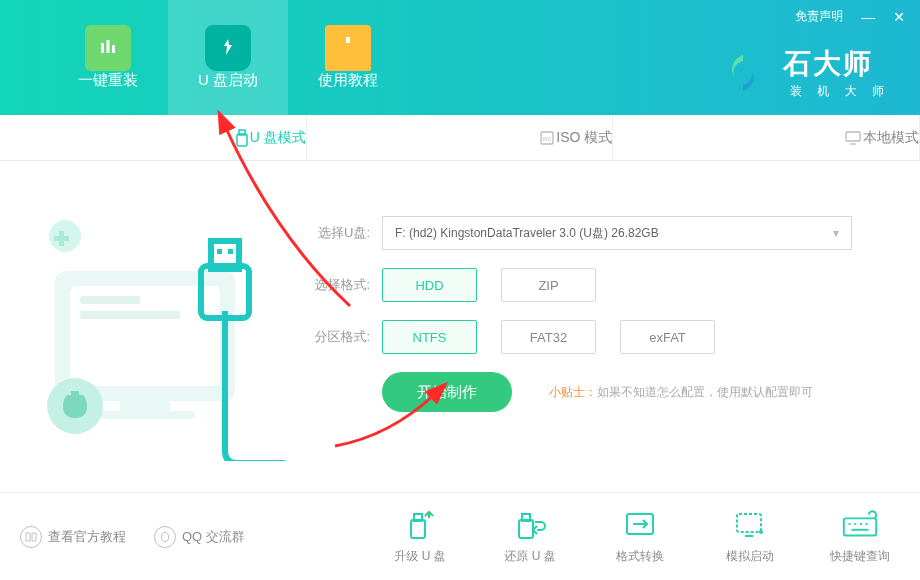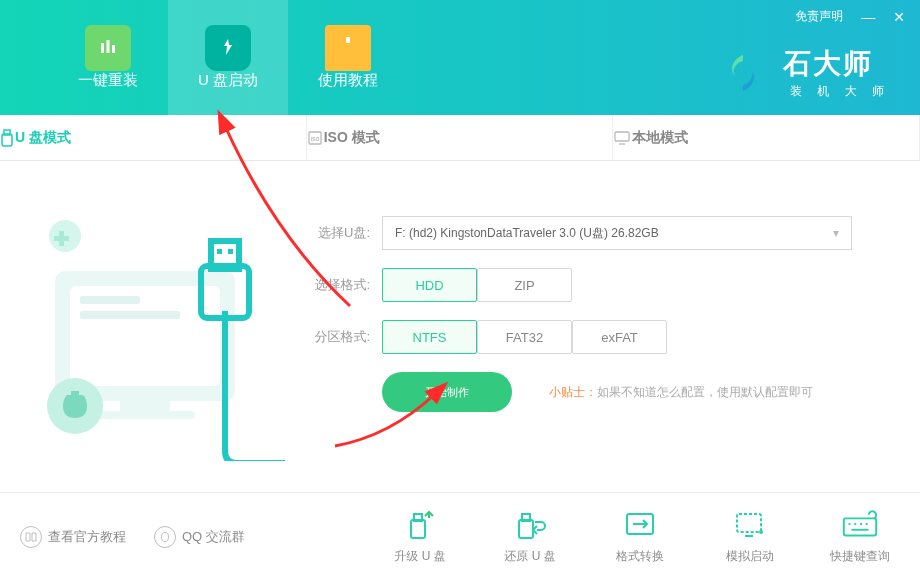--- a/index.html
+++ b/index.html
@@ -11,32 +11,32 @@
   .header-tab.active { background: rgba(255,255,255,0.18); }
   .header-tab .icon-box { width: 46px; height: 46px; border-radius: 6px; display: flex; align-items: center; justify-content: center; }
   .header-tab-label { font-size: 15px; }
   .titlebar { position: absolute; right: 15px; top: 8px; display: flex; align-items: center; gap: 18px; color: #fff; font-size: 12px; }
   .titlebar .ctl { cursor: pointer; font-size: 14px; }
   .brand { position: absolute; right: 30px; top: 45px; display: flex; align-items: center; gap: 18px; }
   .brand-text { color: #fff; }
   .brand-title { font-size: 28px; font-weight: bold; letter-spacing: 2px; }
   .brand-sub { font-size: 12px; letter-spacing: 6px; margin-left: 7px; }
   .mode-tabs { display: flex; border-bottom: 1px solid #e9e9e9; height: 46px; }
-  .mode-tab { flex: 1; display: flex; align-items: center; justify-content: flex-start; gap: 1px; font-size: 14px; color: #888; border-right: 1px solid #eee; cursor: pointer; font-weight: bold; }
+  .mode-tab { flex: 1; display: flex; align-items: center; justify-content: flex-end; gap: 1px; font-size: 14px; color: #888; border-right: 1px solid #eee; cursor: pointer; }
   .mode-tab.active { color: #1bcfb6; }
   .main { position: relative; height: 330px; }
   .illustration { position: absolute; left: 25px; top: 50px; width: 260px; height: 240px; }
   .form { position: absolute; left: 310px; top: 55px; }
   .form-row { display: flex; align-items: center; margin-bottom: 18px; gap: 12px; }
   .form-label { width: 60px; color: #9a9a9a; font-size: 13px; text-align: right; }
   .select { width: 470px; height: 34px; border: 1px solid #d8d8d8; padding: 0 12px; font-size: 12px; color: #666; display: flex; align-items: center; justify-content: space-between; background: #fff; cursor: pointer; }
-  .opt-group { display: flex; gap: 0; }
+  .opt-group { display: flex; gap: 24px; }
   .opt { width: 95px; height: 34px; border: 1px solid #d8d8d8; display: flex; align-items: center; justify-content: center; font-size: 13px; color: #888; cursor: pointer; border-radius: 2px; }
   .opt.selected { border-color: #27d09b; color: #27d09b; background: #f2fdf8; }
-  .start-btn { width: 130px; height: 40px; background: #33c97f; color: #fff; border: none; border-radius: 20px; font-size: 11px; cursor: pointer; }
+  .start-btn { width: 130px; height: 40px; background: #33c97f; color: #fff; border: none; border-radius: 20px; font-size: 15px; cursor: pointer; }
   .tip { font-size: 12px; color: #aaa; margin-left: 25px; }
   .tip-label { color: #ff8a3a; }
   .bottom-bar { position: absolute; bottom: 0; left: 0; right: 0; height: 88px; border-top: 1px solid #eee; display: flex; align-items: center; padding: 6px 20px; }
   .left-links { display: flex; gap: 28px; }
   .link-item { display: flex; align-items: center; gap: 6px; color: #8c8c8c; font-size: 13px; cursor: pointer; }
   .link-icon { width: 22px; height: 22px; border: 1.5px solid #bfbfbf; border-radius: 50%; display:flex;align-items:center;justify-content:center;font-size:11px;color:#bfbfbf;}
   .right-actions { margin-left: auto; display: flex; gap: 30px; }
   .action { display: flex; flex-direction: column; align-items: center; gap: 6px; font-size: 12px; color: #8c8c8c; cursor: pointer; width: 80px; }
   .action-icon { width: 40px; height: 34px; display:flex;align-items:center;justify-content:center; }
   .action svg { stroke: #27d0ae; }

